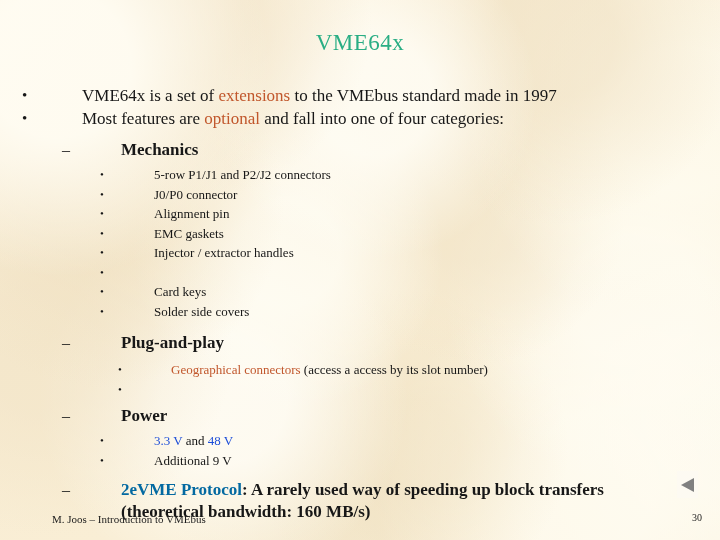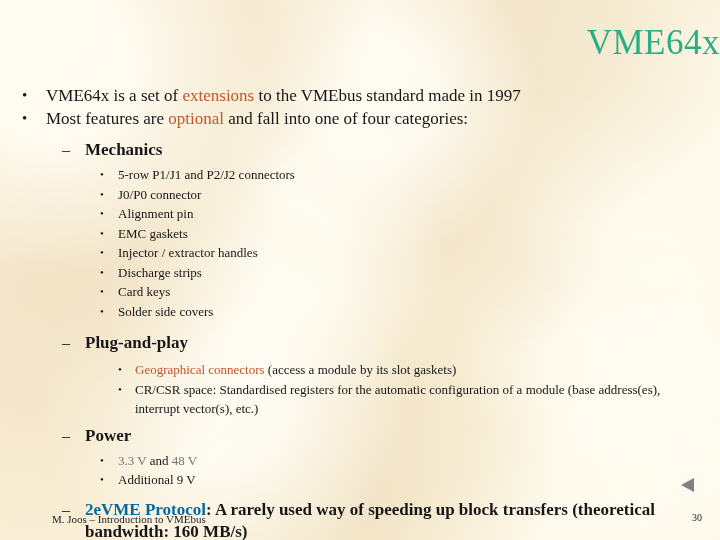--- a/index.html
+++ b/index.html
@@ -53,22 +53,22 @@
     width: 100%;
     height: 100%;
   }
 
   
   .slide-title {
     position: absolute;
     top: 22px;
     left: 0;
     width: 720px;
-    text-align: right;
-    font-size: 35px;
+    text-align: center;
+    font-size: 23px;
     line-height: 42px;
     color: #2aae84;
     letter-spacing: 0.5px;
     white-space: nowrap;
   }
 
   
   .body-block {
     position: absolute;
     top: 84px;
@@ -79,20 +79,21 @@
   .lvl1, .lvl2, .lvl3 {
     display: flex;
     color: #171717;
   }
   .bullet {
     flex: 0 0 auto;
     text-align: left;
   }
   .btext {
     flex: 1 1 auto;
+    margin-left: 36px;
   }
 
   
   .lvl1 {
     font-size: 17px;
     line-height: 23px;
     padding-left: 22px;
   }
   .lvl1 > .bullet { width: 24px; font-size: 15px; }
 
@@ -114,21 +115,21 @@
   .lvl3 > .bullet { width: 18px; font-size: 11px; line-height: 19.5px; }
 
   
   .lvl3.wide  { padding-left: 118px; padding-right: 12px; }
   .lvl3.wide > .bullet { width: 17px; }
 
   .lvl2.wide  { padding-left: 62px; padding-right: 45px; line-height: 22px; }
 
   
   .accent      { color: #c1572c; }
-  .accent-soft { color: #737373; }
+  .accent-soft { color: #1d4ed8; }
   .accent-bold { color: #0369a1; font-weight: bold; }
 
   
   .sp-mech      { margin-top: 8px;  }
   .sp-sub-first { margin-top: 3px;  }
   .sp-plug      { margin-top: 10px; }
   .sp-plug-sub  { margin-top: 5px;  }
   .sp-power     { margin-top: 5px;  }
   .sp-power-sub { margin-top: 3px;  }
   .sp-2evme     { margin-top: 9px;  }
@@ -210,44 +211,42 @@
       <div class="lvl3">
         <span class="bullet">•</span>
         <span class="btext">EMC gaskets</span>
       </div>
       <div class="lvl3">
         <span class="bullet">•</span>
         <span class="btext">Injector / extractor handles</span>
       </div>
       <div class="lvl3">
         <span class="bullet">•</span>
-        <span class="btext">Discharge strips</span>
       </div>
       <div class="lvl3">
         <span class="bullet">•</span>
         <span class="btext">Card keys</span>
       </div>
       <div class="lvl3">
         <span class="bullet">•</span>
         <span class="btext">Solder side covers</span>
       </div>
 
       <div class="lvl2 sp-plug">
         <span class="bullet">–</span>
         <span class="btext">Plug-and-play</span>
       </div>
 
       <div class="lvl3 wide sp-plug-sub">
         <span class="bullet">•</span>
-        <span class="btext"><span class="accent">Geographical connectors</span><span> (access a module by its slot gaskets)</span></span>
+        <span class="btext"><span class="accent">Geographical connectors</span><span> (access a access by its slot number)</span></span>
       </div>
 
       <div class="lvl3 wide">
         <span class="bullet">•</span>
-        <span class="btext">CR/CSR space: Standardised registers for the automatic configuration of a module (base address(es), interrupt vector(s), etc.)</span>
       </div>
 
       <div class="lvl2 sp-power">
         <span class="bullet">–</span>
         <span class="btext">Power</span>
       </div>
 
       <div class="lvl3 sp-power-sub">
         <span class="bullet">•</span>
         <span class="btext"><span class="accent-soft">3.3 V</span><span> and </span><span class="accent-soft">48 V</span></span>

